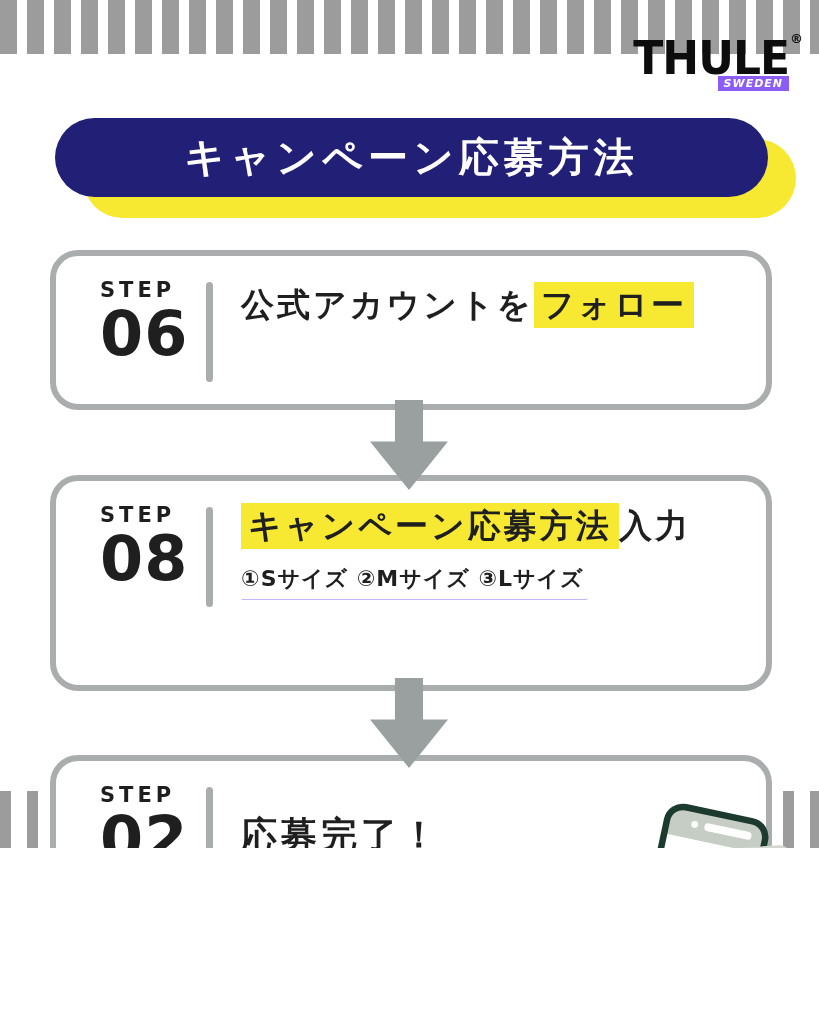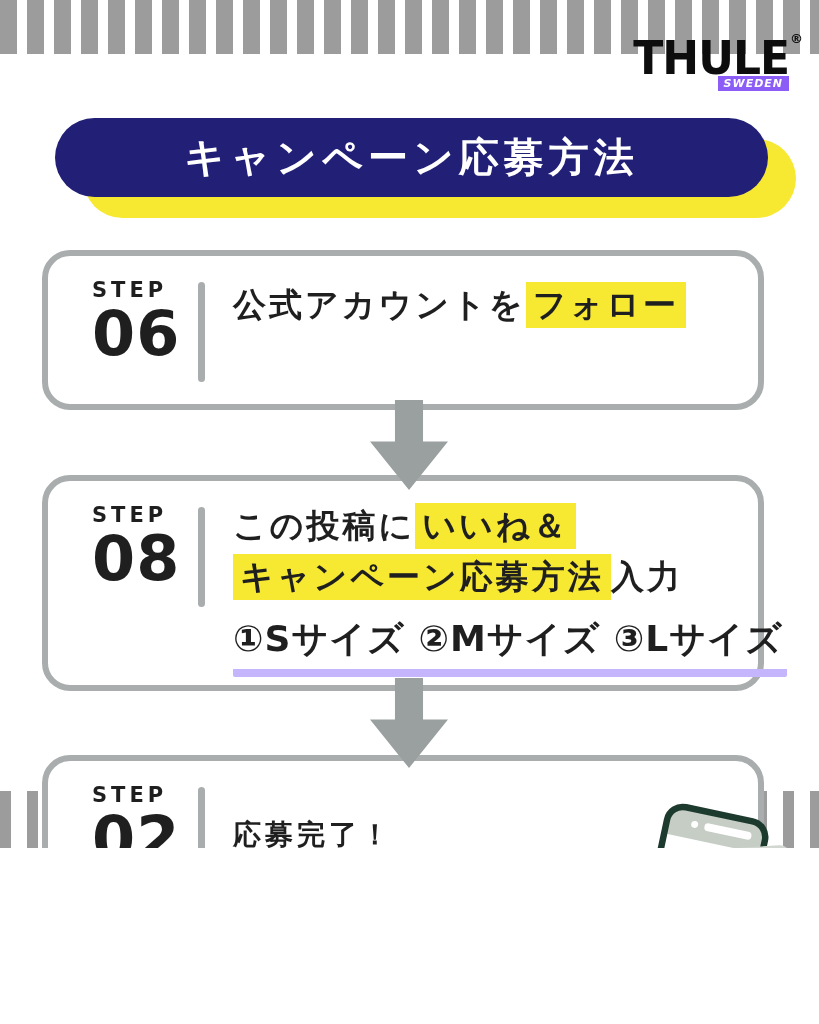--- a/index.html
+++ b/index.html
@@ -57,21 +57,21 @@
     background: #221f76; border-radius: 44px;
     display: flex; align-items: center; justify-content: center;
   }
   .banner-title {
     color: #ffffff; font-size: 40px; font-weight: 800;
     letter-spacing: 5px; white-space: nowrap; text-align: right;
   }
 
   
   .card {
-    position: absolute; left: 42px; width: 722px;
+    position: absolute; left: 50px; width: 722px;
     background: #ffffff; border: 6px solid #a9adad; border-radius: 28px;
     display: flex; z-index: 1;
   }
   .card-step1 { top: 250px; height: 160px; }
   .card-step2 { top: 475px; height: 216px; }
   .card-step3 { top: 755px; height: 160px; }
 
   .card-left {
     width: 150px; flex: 0 0 150px;
     padding: 24px 0 0 44px;
@@ -91,26 +91,26 @@
   .card-body {
     margin-left: 28px; display: flex; flex-direction: column;
     color: #1f1f1f; white-space: nowrap;
   }
   .card-step1 .card-body { padding-top: 28px; row-gap: 10px; }
   .card-step2 .card-body { padding-top: 24px; row-gap: 8px; }
   .card-step3 .card-body { justify-content: center; }
 
   .step-line { font-size: 33px; font-weight: 700; letter-spacing: 3px; line-height: 1.3; }
   .hl { background: #f7e932; padding: 3px 7px 4px 7px; }
-  .step3-text { font-size: 28px; font-weight: 700; letter-spacing: 4px; }
+  .step3-text { font-size: 36px; font-weight: 700; letter-spacing: 4px; }
 
   .size-options {
     align-self: flex-start;
-    font-size: 36px; font-weight: 700; letter-spacing: 1px;
-    border-bottom: 8px solid #c4b5fd; border-radius: 0 0 2px 2px;
+    font-size: 22px; font-weight: 700; letter-spacing: 1px;
+    border-bottom: 1px solid #c4b5fd; border-radius: 0 0 2px 2px;
     padding: 0 4px 5px 0; margin-top: 8px;
   }
 
   
   .arrow-down {
     position: absolute; left: 370px; width: 78px; height: 90px;
     background: #9aa0a0; z-index: 5;
     clip-path: polygon(32% 0, 68% 0, 68% 46%, 100% 46%, 50% 100%, 0 46%, 32% 46%);
   }
   .arrow-1 { top: 400px; }
@@ -156,21 +156,20 @@
 
   <div class="arrow-down arrow-1"></div>
 
   <div class="card card-step2">
     <div class="card-left">
       <div class="step-label">STEP</div>
       <div class="step-number">08</div>
     </div>
     <div class="card-divider"></div>
     <div class="card-body">
-      <div class="step-line"><span>この投稿に</span><span class="hl">いいね＆</span></div>
       <div class="step-line"><span class="hl">キャンペーン応募方法</span><span>入力</span></div>
       <div class="size-options">①Sサイズ ②Mサイズ ③Lサイズ</div>
     </div>
   </div>
 
   <div class="arrow-down arrow-2"></div>
 
   <div class="card card-step3">
     <div class="card-left">
       <div class="step-label">STEP</div>

